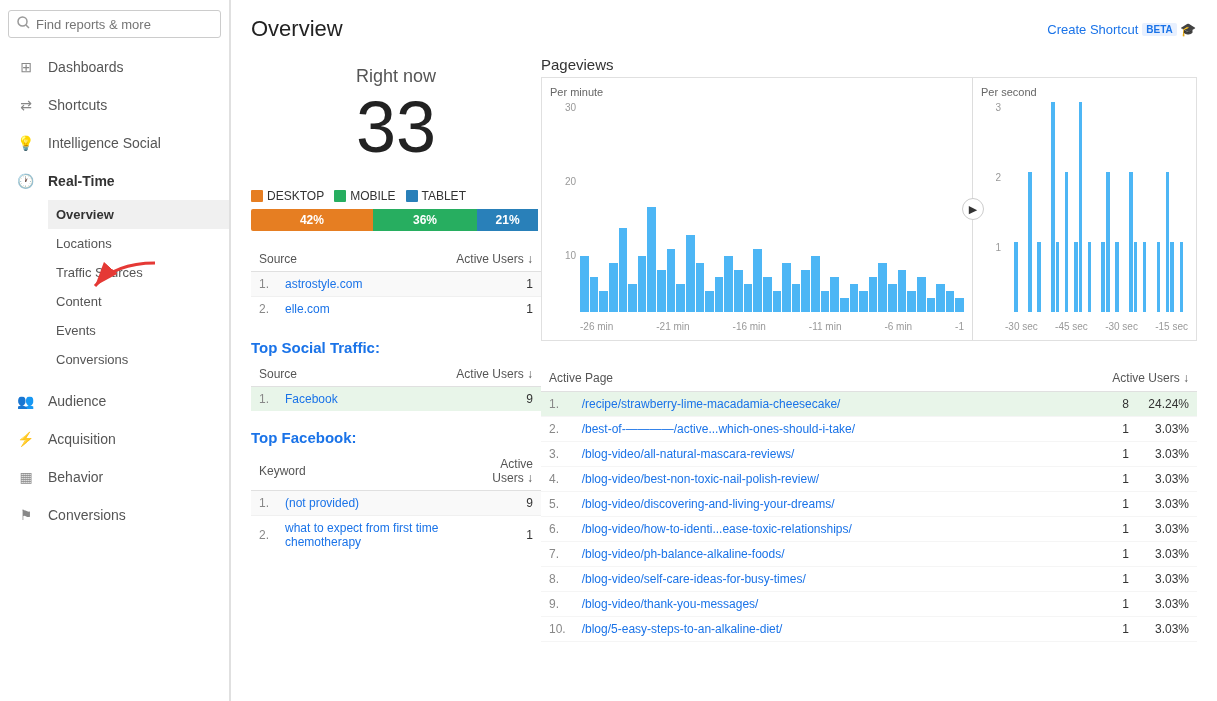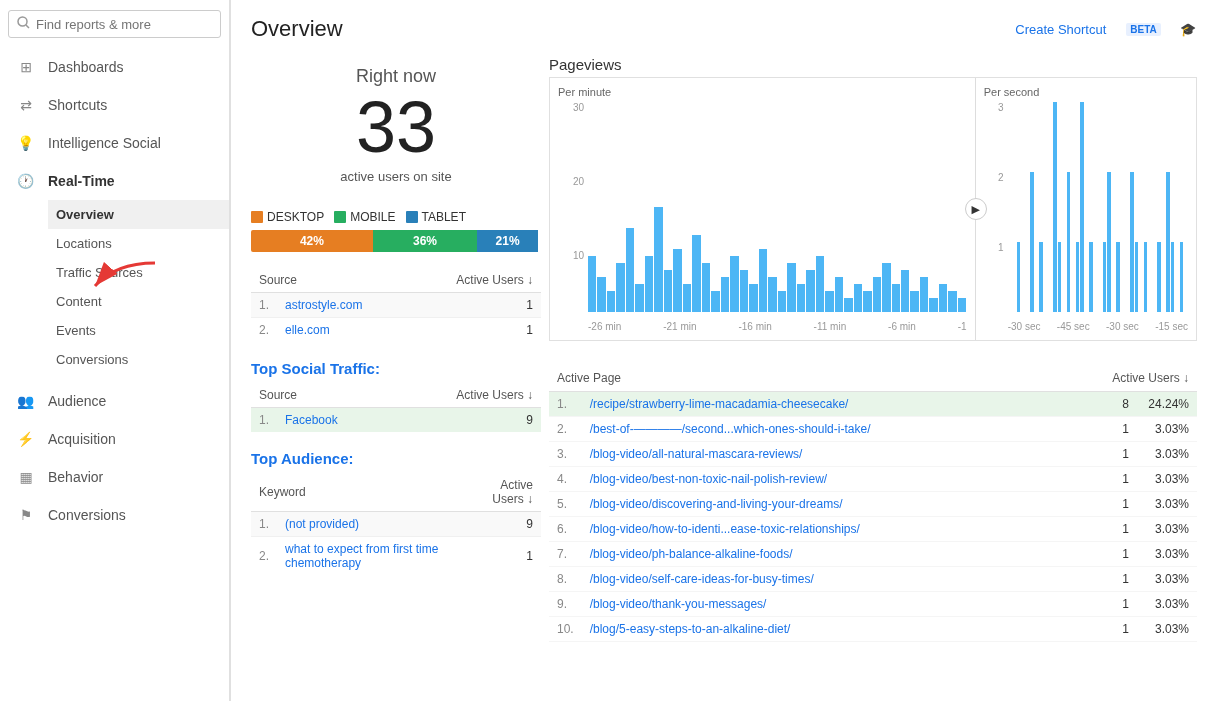--- a/index.html
+++ b/index.html
@@ -69,35 +69,35 @@
       align-items: center;
       margin-bottom: 14px;
     }
     .page-title { font-size: 22px; font-weight: normal; color: #222; }
     .create-shortcut {
       font-size: 13px;
       color: #1a73e8;
       cursor: pointer;
       display: flex;
       align-items: center;
-      gap: 20px;
+      gap: 4px;
     }
     .beta-badge {
       background: #e8f0fe;
       color: #1a73e8;
       font-size: 10px;
       padding: 1px 4px;
       border-radius: 2px;
       font-weight: bold;
     }
 
     .content-grid {
       display: grid;
       grid-template-columns: 290px 1fr;
-      gap: 8px;
+      gap: 0;
     }
 
     
     .left-panel { }
     .right-now-section { text-align: center; padding: 10px 0 16px; }
     .right-now-label { font-size: 18px; color: #555; margin-bottom: 4px; }
     .active-count { font-size: 72px; font-weight: 300; color: #222; line-height: 1; }
     .active-label { font-size: 13px; color: #555; margin-top: 6px; }
 
     .device-legend {
@@ -291,21 +291,20 @@
       <span>🎓</span>
     </div>
   </div>
 
   <div class="content-grid">
 
     <div class="left-panel">
       <div class="right-now-section">
         <div class="right-now-label">Right now</div>
         <div class="active-count">33</div>
-        <div class="active-label">active users on site</div>
       </div>
 
       <div class="device-legend">
         <div class="legend-item">
           <div class="legend-dot" style="background:#e67e22;"></div>
           <span>DESKTOP</span>
         </div>
         <div class="legend-item">
           <div class="legend-dot" style="background:#27ae60;"></div>
           <span>MOBILE</span>
@@ -358,21 +357,21 @@
               <tr style="background: rgb(232, 245, 233);">
                 <td class="row-num">1.</td>
     <td class="link-cell">Facebook</td>
     <td class="right">9</td>
               </tr>
             </tbody>
         </table>
       </div>
 
       <div class="table-section">
-        <div class="table-title">Top Audience:</div>
+        <div class="table-title">Top Facebook:</div>
         <table class="data-table">
           <thead>
             <tr>
               <th colspan="2">Keyword</th>
               <th class="right">Active Users ↓</th>
             </tr>
           </thead>
           <tbody id="keywords-body">
               <tr style="background: rgb(249, 249, 249);">
                 <td class="row-num">1.</td>
@@ -690,21 +689,21 @@
           </thead>
           <tbody id="active-pages-body">
               <tr style="background: rgb(232, 245, 233);">
                 <td class="row-num" style="width:28px;">1.</td>
     <td class="link-cell">/recipe/strawberry-lime-macadamia-cheesecake/</td>
     <td class="right" style="width:40px;">8</td>
     <td class="right" style="width:60px;">24.24%</td>
               </tr>
               <tr>
                 <td class="row-num" style="width:28px;">2.</td>
-    <td class="link-cell">/best-of-————/second...which-ones-should-i-take/</td>
+    <td class="link-cell">/best-of-————/active...which-ones-should-i-take/</td>
     <td class="right" style="width:40px;">1</td>
     <td class="right" style="width:60px;">3.03%</td>
               </tr>
               <tr>
                 <td class="row-num" style="width:28px;">3.</td>
     <td class="link-cell">/blog-video/all-natural-mascara-reviews/</td>
     <td class="right" style="width:40px;">1</td>
     <td class="right" style="width:60px;">3.03%</td>
               </tr>
               <tr>

